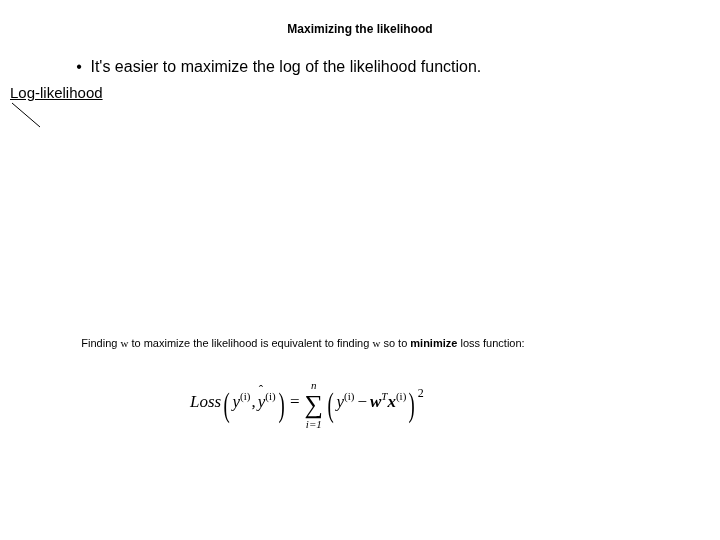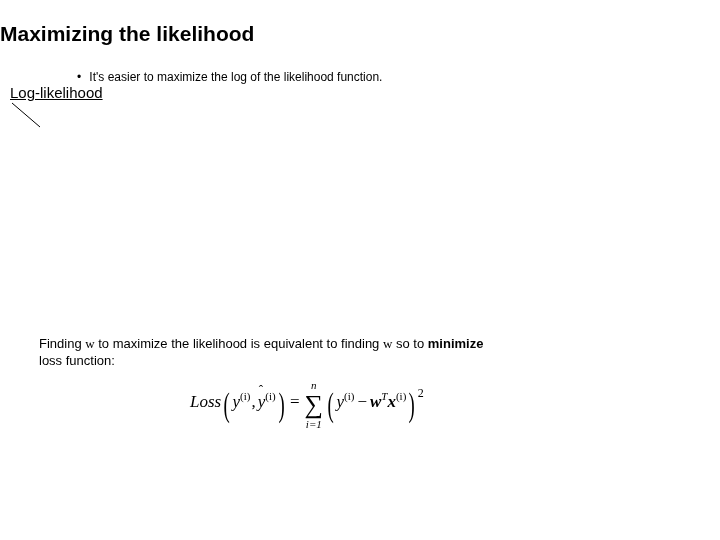--- a/index.html
+++ b/index.html
@@ -11,30 +11,29 @@
     font-family: Arial, Helvetica, sans-serif;
     color: #000;
     position: relative;
     overflow: hidden;
   }
   .title {
     position: absolute;
     top: 22px;
     left: 0;
     width: 720px;
-    text-align: left;
+    text-align: center;
     font-weight: bold;
-    font-size: 21px;
+    font-size: 12px;
   }
   .bullet-row {
     position: absolute;
     top: 58px;
     left: 72px;
-    font-size: 12px;
-    margin-top: 12px;
+    font-size: 16px;
   }
   .bullet-dot {
     display: inline-block;
     width: 14px;
     text-align: center;
   }
   .loglik-label {
     position: absolute;
     top: 84px;
     left: 10px;
@@ -44,24 +43,25 @@
   .diag-line {
     position: absolute;
     top: 101px;
     left: 10px;
     width: 36px;
     height: 28px;
   }
   .para {
     position: absolute;
     top: 336px;
-    left: 39px;
+    left: 68px;
     width: 470px;
-    font-size: 13px;
+    font-size: 11px;
     line-height: 1.28;
+    text-align: center;
   }
   .serif-var { font-family: "Times New Roman", Times, serif; }
   .bold { font-weight: bold; }
   .formula {
     position: absolute;
     top: 386px;
     left: 190px;
     font-family: "Times New Roman", Times, serif;
     font-size: 17px;
     font-style: italic;

